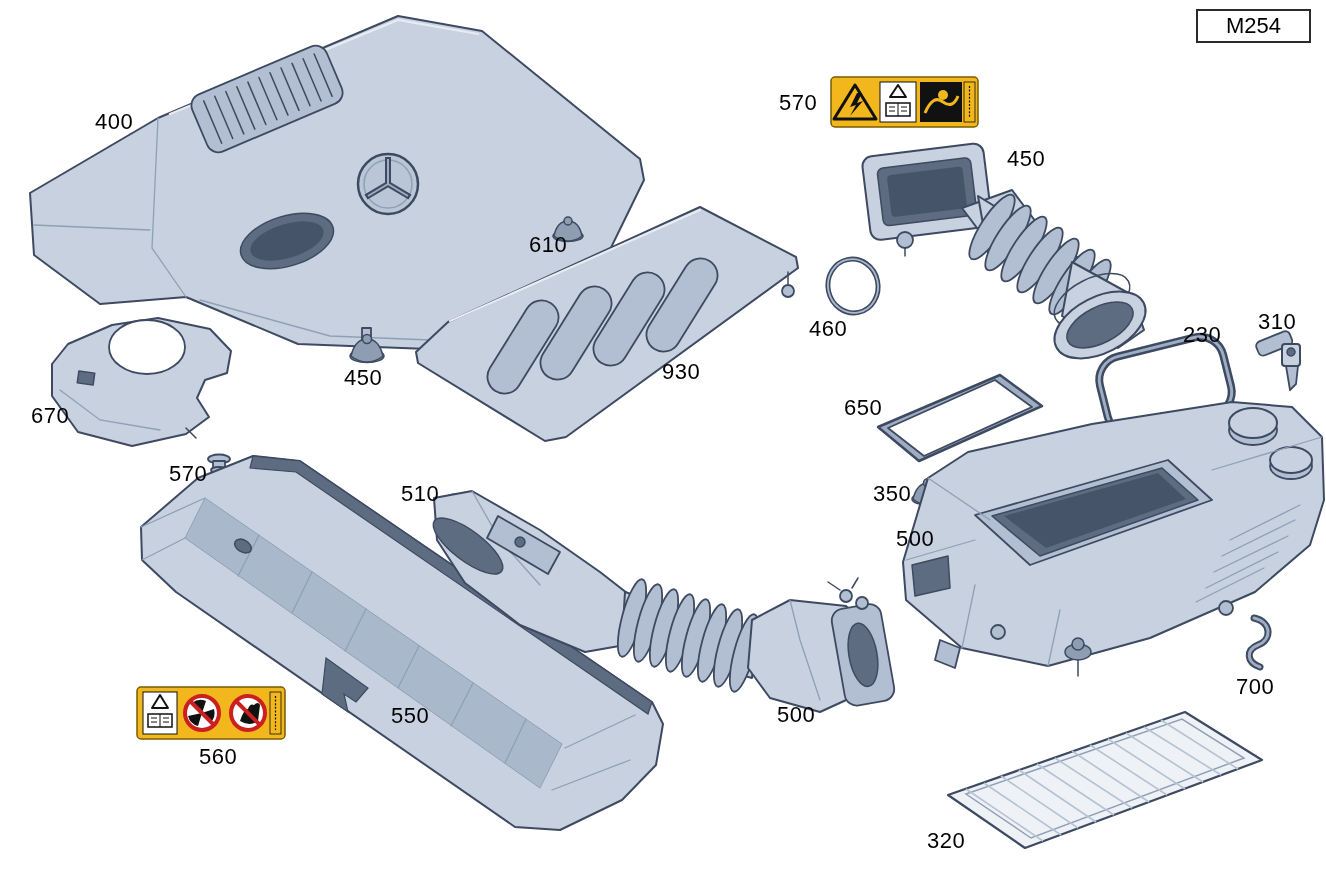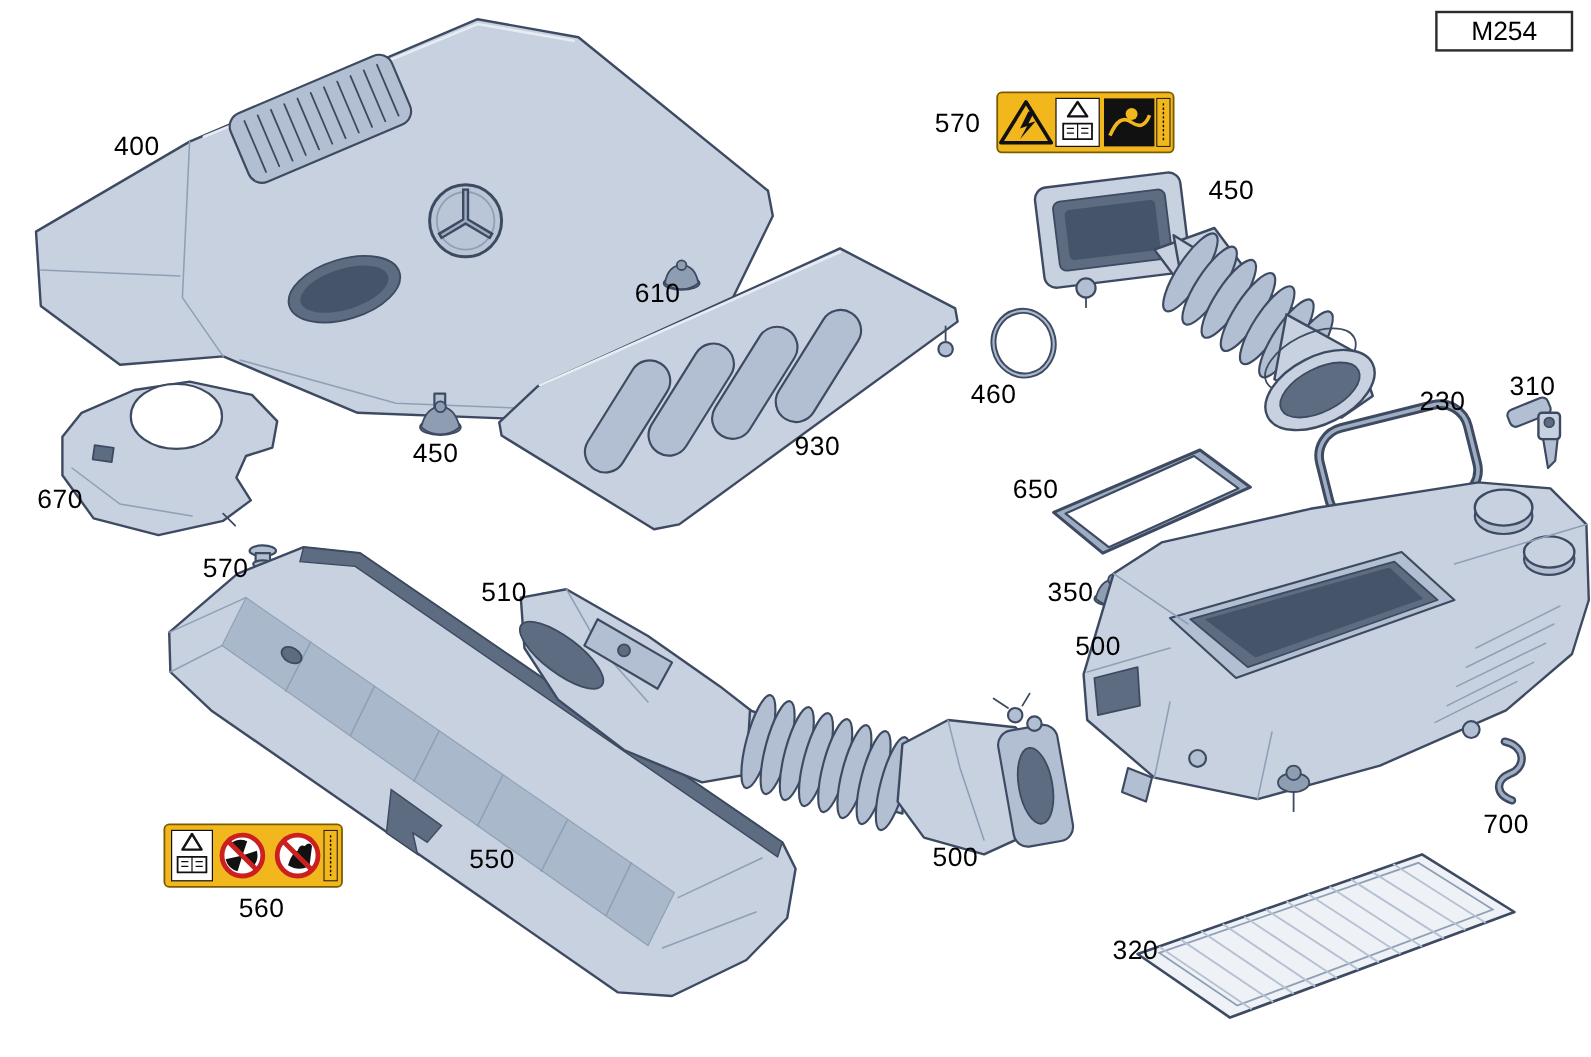--- a/index.html
+++ b/index.html
@@ -283,15 +283,15 @@
 <div class="part-label" style="left:844px;top:396px">650</div>
 <div class="part-label" style="left:31px;top:404px">670</div>
 <div class="part-label" style="left:169px;top:462px">570</div>
 <div class="part-label" style="left:401px;top:482px">510</div>
 <div class="part-label" style="left:873px;top:482px">350</div>
 <div class="part-label" style="left:896px;top:527px">500</div>
 <div class="part-label" style="left:1236px;top:675px">700</div>
 <div class="part-label" style="left:391px;top:704px">550</div>
 <div class="part-label" style="left:777px;top:703px">500</div>
 <div class="part-label" style="left:199px;top:745px">560</div>
-<div class="part-label" style="left:927px;top:780px">320</div>
+<div class="part-label" style="left:927px;top:829px">320</div>
 
 </div>
 
 </body></html>

